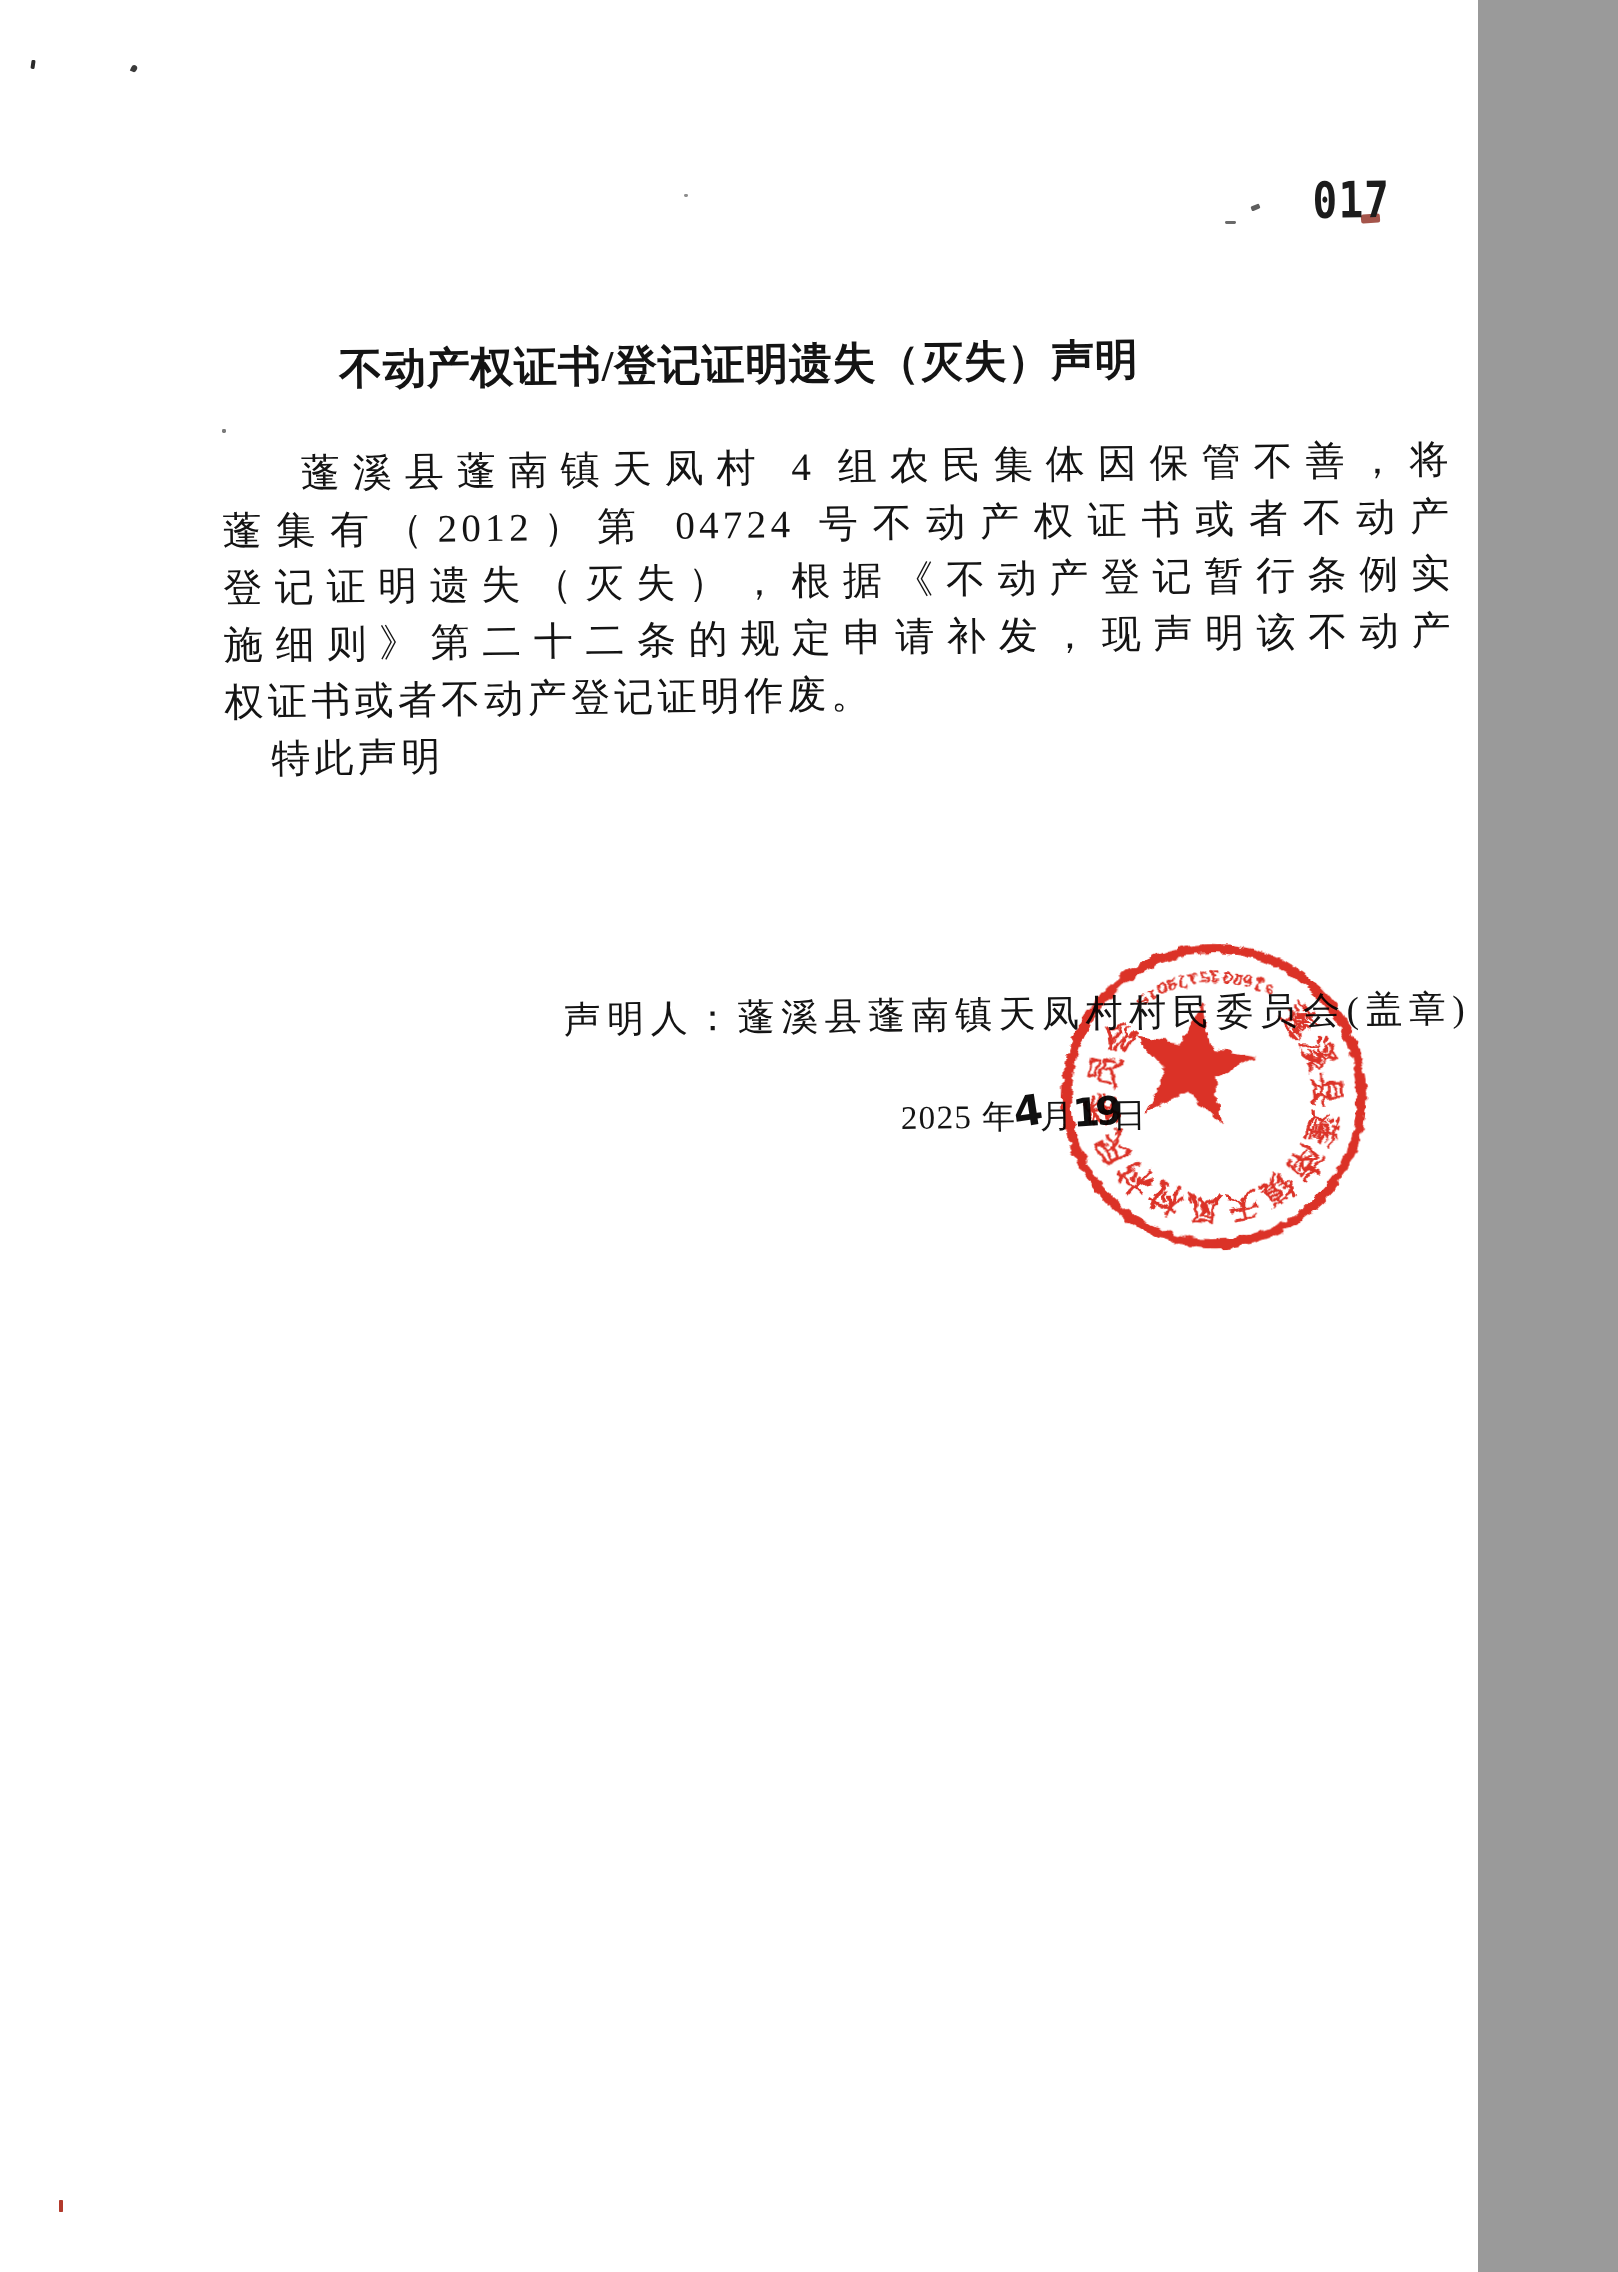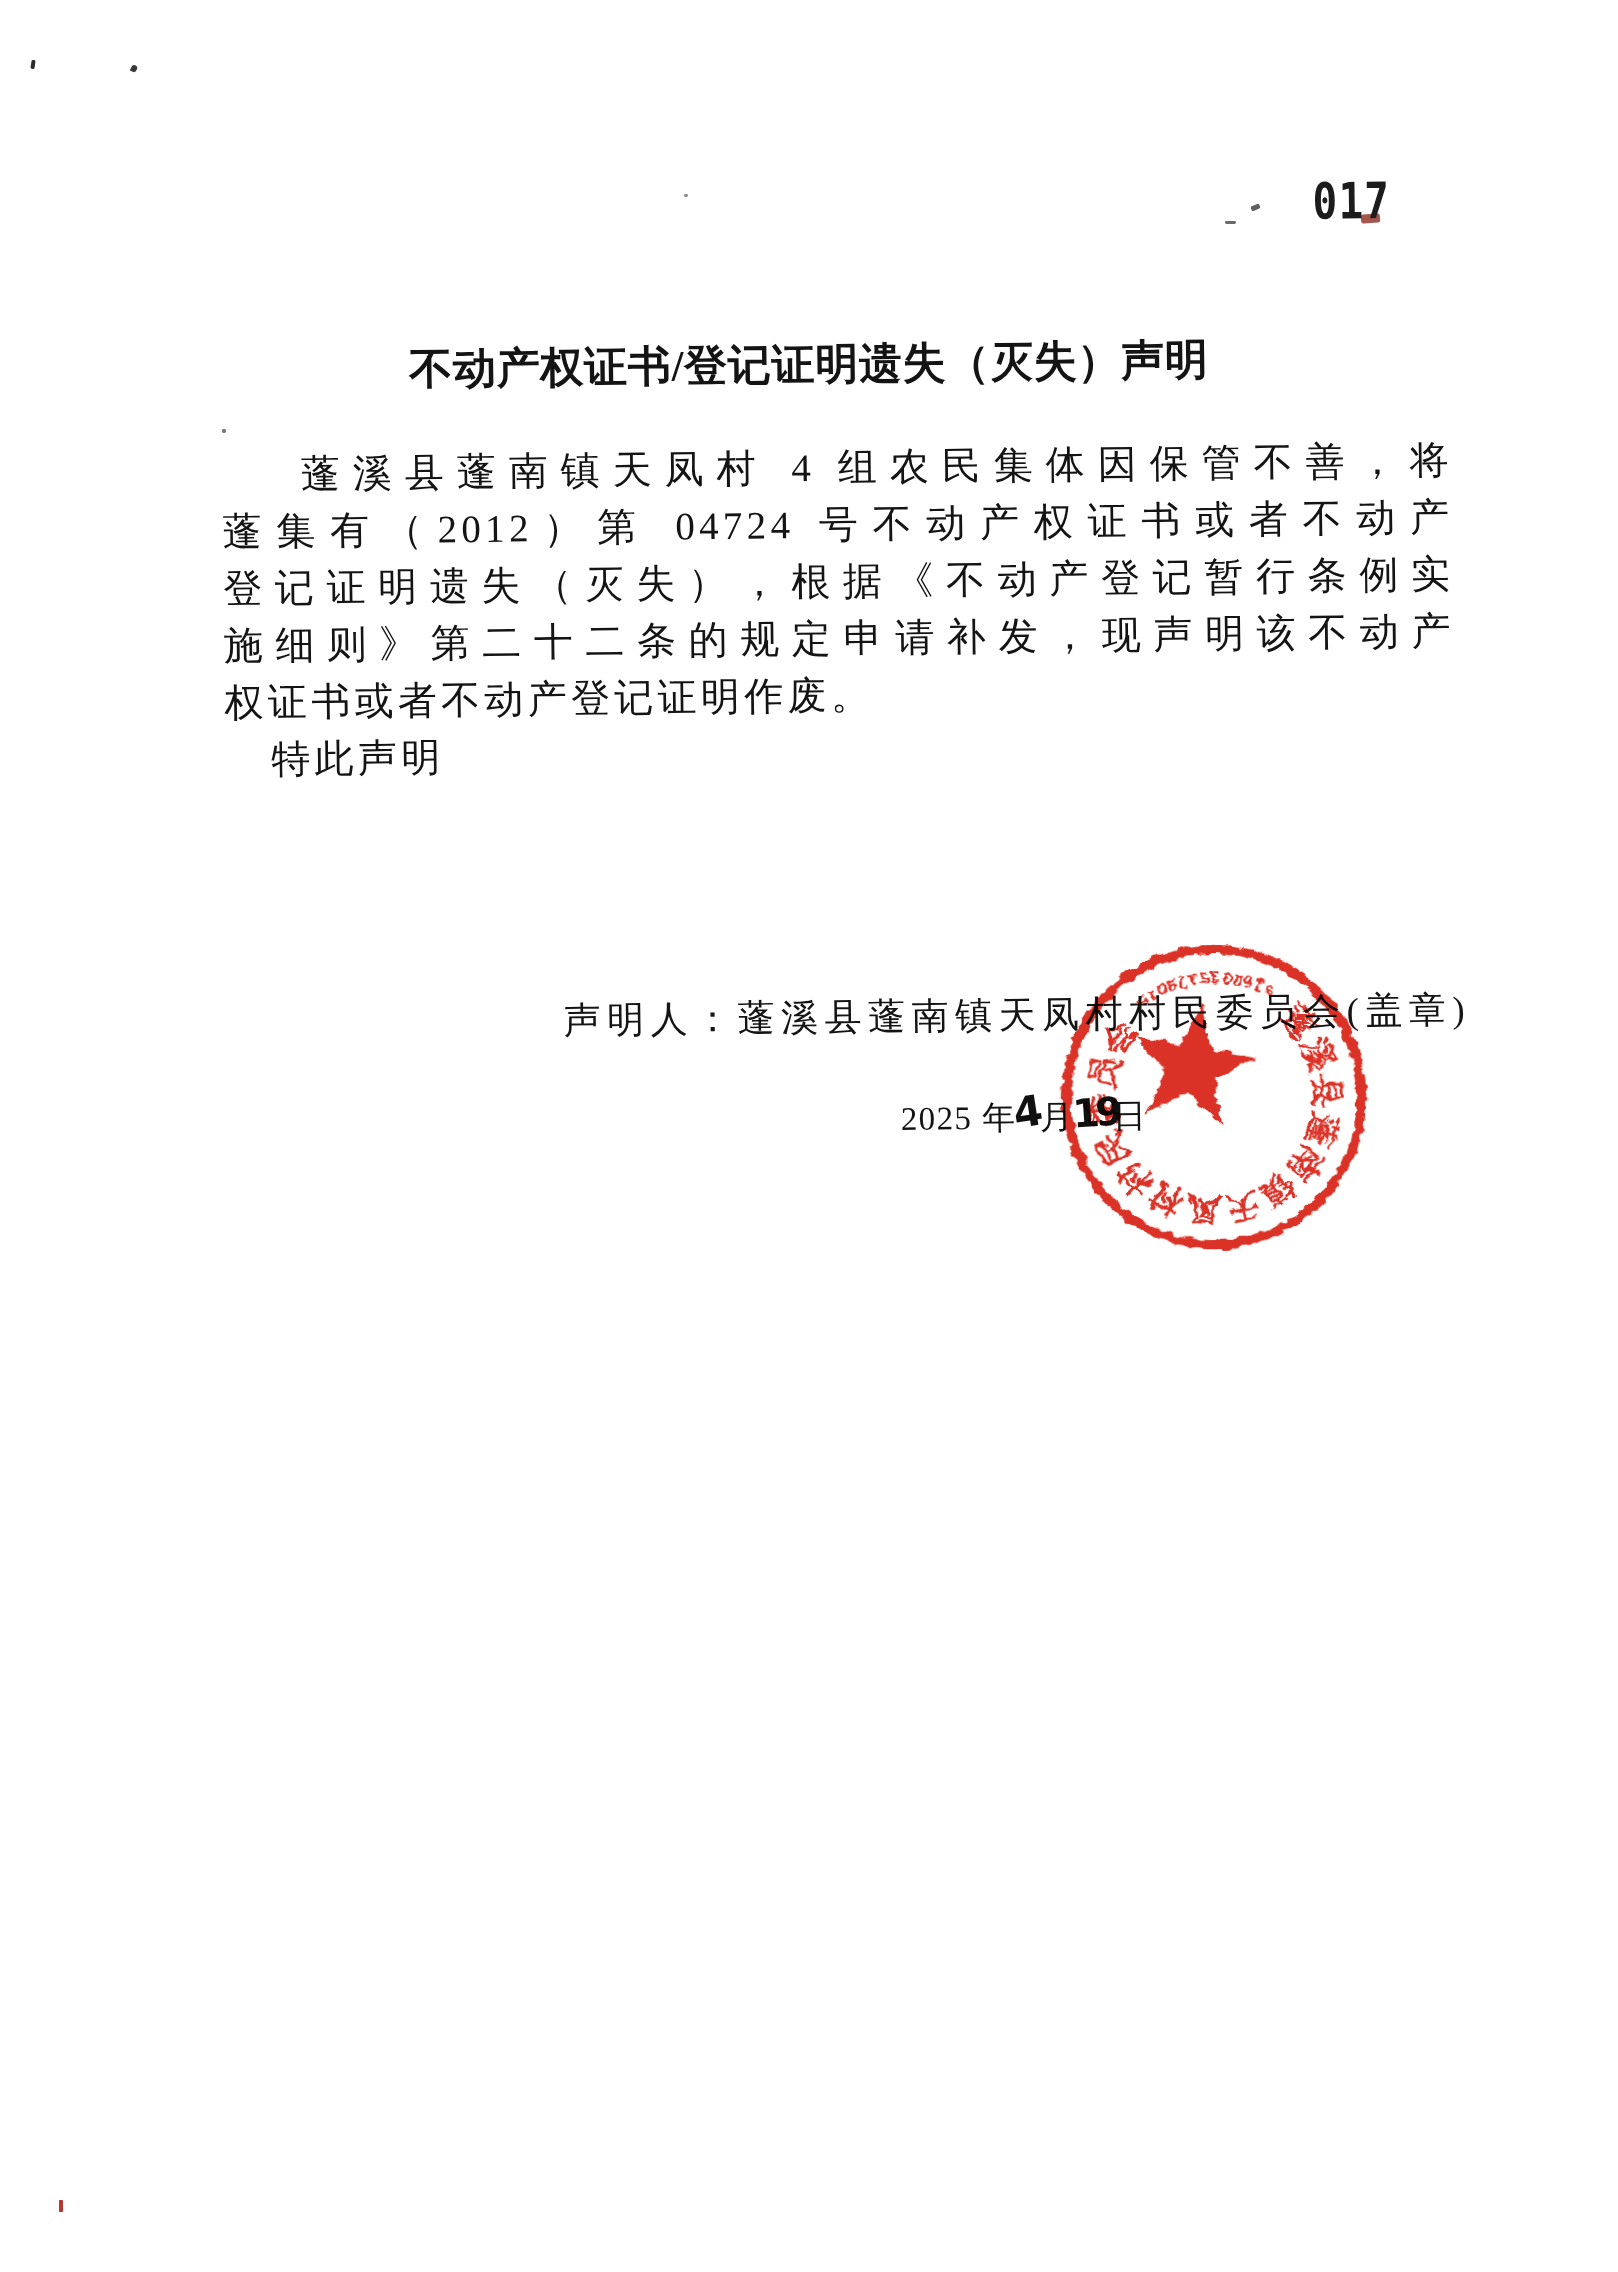--- a/index.html
+++ b/index.html
@@ -1,18 +1,18 @@
 <!DOCTYPE html>
 <html style="font-size:11.5px"><head>
 <meta charset="utf-8">
 <style>
   html,body{margin:0;padding:0;background:#9a9a9a;}
   .page{
     position:relative;
-    width:1618px;height:2273px;
+    width:1478px;height:2273px;
     background:#ffffff;
     overflow:hidden;
     font-family:"Liberation Serif","DejaVu Serif",serif;
     color:#141414;
   }
   .content{
     position:absolute;inset:0;
     transform:rotate(-0.7deg);
     transform-origin:50% 50%;
   }

